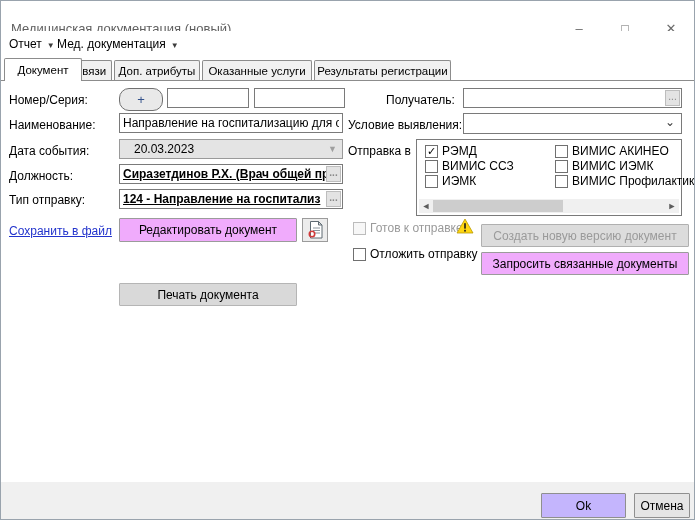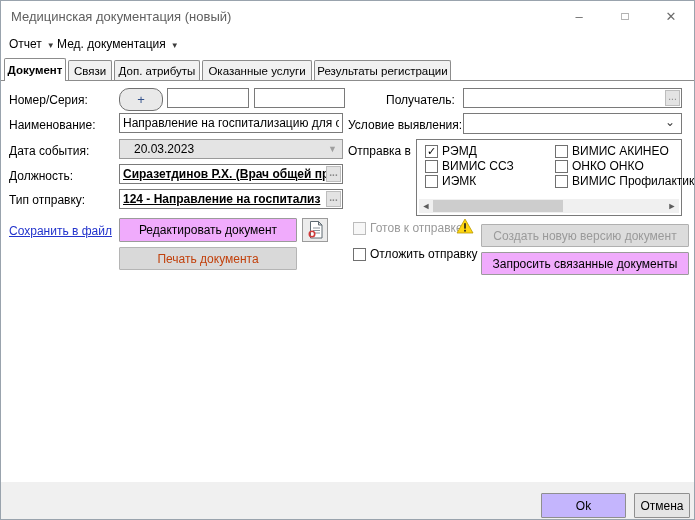--- a/index.html
+++ b/index.html
@@ -1,39 +1,39 @@
 <!DOCTYPE html>
 <html><head>
 <meta charset="utf-8">
 <style>
   html,body { margin:0; padding:0; background:#d8d8d8; font-family:"Liberation Sans",sans-serif; }
   #window { position:relative; width:695px; height:520px; background:#ffffff;
             border:1px solid #99a3ad; box-sizing:border-box; overflow:hidden;
             font-size:12px; color:#000; }
 
   
-  .titlebar { position:absolute; left:0; top:0; right:0; height:30px; background:#fff;padding-left:48px; }
+  .titlebar { position:absolute; left:0; top:12px; right:0; height:30px; background:#fff;padding-left:48px; }
   .title { position:absolute; left:10px; top:8px; color:#5f5f5f; font-size:13px; white-space:nowrap; }
   .win-btn { position:absolute; top:0; width:46px; height:30px; display:flex; align-items:center;
              justify-content:center; color:#6b6b6b; font-size:13px; cursor:default; }
   .win-min { right:92px; } .win-max { right:46px; font-size:12px; } .win-close { right:0; }
 
   
   .menubar { position:absolute; left:0; top:30px; right:0; height:27px; background:#fff; }
   .menu-item { position:absolute; top:6px; display:flex; align-items:center; gap:5px; cursor:default; }
   #menu-report { left:8px; } #menu-meddoc { left:56px; }
   .menu-arrow { font-size:8px; color:#3c3c3c; padding-top:2px; }
 
   
   .tab { position:absolute; box-sizing:border-box; border:1px solid #8c8c8c; border-bottom:none;
          background:#f1f1f1; display:flex; align-items:center; justify-content:center;
          font-size:11.5px; white-space:nowrap; top:59px; height:21px; z-index:2; cursor:default;
          border-radius:2px 2px 0 0; }
   .tab.active { top:57px; height:23px; background:#fff; z-index:4; }
-  #tab-0 { left:3px;  width:62px;font-weight:bold; }
+  #tab-0 { left:3px;  width:78px; }
   #tab-1 { left:67px; width:44px; }
   #tab-2 { left:113px; width:86px; }
   #tab-3 { left:201px; width:110px; }
   #tab-4 { left:313px; width:137px; }
   .content { position:absolute; left:0; top:79px; right:0; height:401px; background:#fff;
              border-top:1px solid #8c8c8c; z-index:3; }
 
   
   .lbl { position:absolute; white-space:nowrap; }
   .txt { position:absolute; box-sizing:border-box; height:20px; border:1px solid #7a7a7a;
@@ -65,21 +65,21 @@
   .hs-arrow { position:absolute; top:0; width:14px; height:14px; display:flex; align-items:center;
               justify-content:center; color:#5c5c5c; font-size:9px; }
   .hs-thumb { position:absolute; top:1px; height:12px; background:#cdcdcd; }
 
   
   .link { position:absolute; color:#2233cc; text-decoration:underline; white-space:nowrap; cursor:default; }
   .link.disabled { color:#9d9d9d; text-decoration:none; }
   .btn { position:absolute; box-sizing:border-box; background:#f0abfc; border:1px solid #9b9b9b;
          font:inherit; display:flex; align-items:center; justify-content:center; white-space:nowrap;
          cursor:default; border-radius:1px; }
-  .btn.disabled { background:#d9d9d9; border-color:#b5b5b5; color:#c2410c; }
+  .btn.disabled { background:#d9d9d9; border-color:#b5b5b5; color:#000000;margin-top:36px; }
   .btn.disabled2 { background:#dcdcdc; border-color:#b0b0b0; color:#9a9a9a; }
   .icon-btn { position:absolute; left:301px; top:216px; width:26px; height:24px; box-sizing:border-box;
               background:#ececec; border:1px solid #9b9b9b; display:flex; align-items:center;
               justify-content:center; cursor:default; }
 
   
   .sig-group { position:absolute; left:4px; top:288px; width:687px; height:190px;
                border:1px solid #cdcdcd; box-sizing:border-box; }
   .sig-group-label { position:absolute; left:10px; top:281px; background:#fff; padding:0 4px; z-index:2; }
 
@@ -196,21 +196,21 @@
       <div class="cb" style="left:8px; top:34px;">
         <span class="cb-box"></span>
         <span>ИЭМК</span>
       </div>
       <div class="cb" style="left:138px; top:4px;">
         <span class="cb-box"></span>
         <span>ВИМИС АКИНЕО</span>
       </div>
       <div class="cb" style="left:138px; top:19px;">
         <span class="cb-box"></span>
-        <span>ОНКО ОНКО</span>
+        <span>ВИМИС ИЭМК</span>
       </div>
       <div class="cb" style="left:138px; top:34px;justify-content:center;">
         <span class="cb-box"></span>
         <span>ВИМИС Профилактик</span>
       </div>
       <div class="hscroll" style="left:2px; right:2px; bottom:2px;">
         <span class="hs-arrow" style="left:0;">◄</span>
         <span class="hs-arrow" style="right:0;">►</span>
         <span class="hs-thumb" style="left:14px; width:130px;"></span>
       </div>

